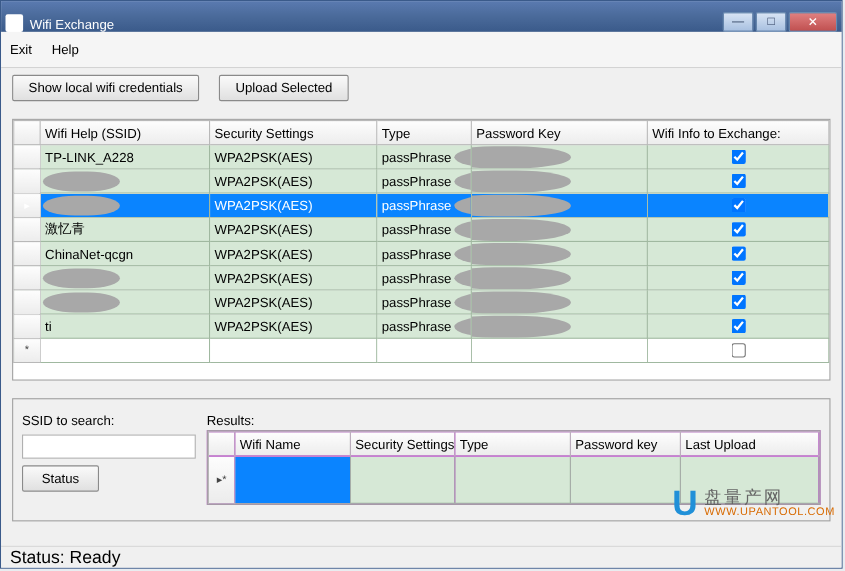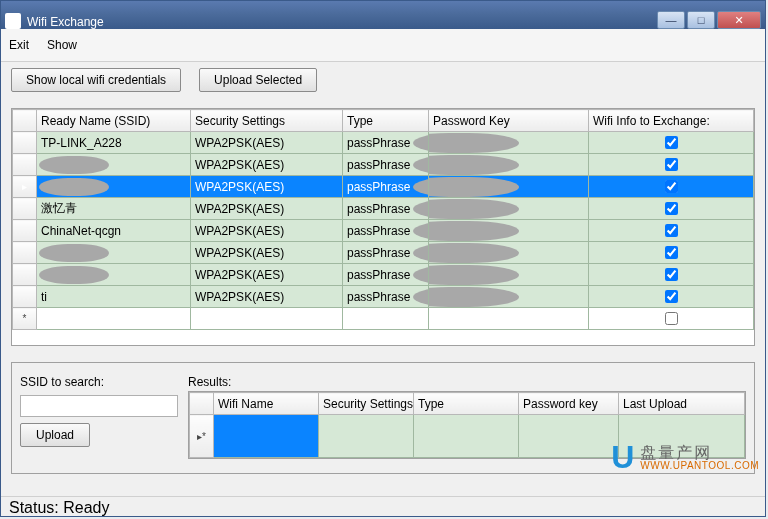--- a/index.html
+++ b/index.html
@@ -50,21 +50,21 @@
     <div class="title">Wifi Exchange</div>
     <div class="winbtns">
       <div class="winbtn">—</div>
       <div class="winbtn">□</div>
       <div class="winbtn close">✕</div>
     </div>
   </div>
 
   <div class="menubar">
     <span class="menuitem">Exit</span>
-    <span class="menuitem">Show</span>
+    <span class="menuitem">Help</span>
   </div>
 
   <div class="client">
     <div class="btnrow">
       <button class="btn">Show local wifi credentials</button>
       <button class="btn">Upload Selected</button>
     </div>
 
     <div class="gridwrap">
       <table>
@@ -72,21 +72,21 @@
           <col style="width:24px">
             <col style="width:154px">
             <col style="width:152px">
             <col style="width:86px">
             <col style="width:160px">
             <col>
         </colgroup>
         <thead>
           <tr>
             <th class="rowhdr"></th>
-            <th>Ready Name (SSID)</th>
+            <th>Wifi Help (SSID)</th>
             <th>Security Settings</th>
             <th>Type</th>
             <th>Password Key</th>
             <th>Wifi Info to Exchange:</th>
           </tr>
         </thead>
         <tbody id="gridbody">
             <tr>
               <td class="rowhdr"></td>
   <td>TP-LINK_A228</td>
@@ -202,21 +202,21 @@
               </td>
             </tr>
           </tbody>
       </table>
     </div>
 
     <div class="bottompanel">
       <div class="searchcol">
         <span>SSID to search:</span>
         <input type="text" placeholder="" style="">
-        <button class="btn" style="width:70px">Upload</button>
+        <button class="btn" style="width:70px">Status</button>
       </div>
       <div class="resultscol">
         <span>Results:</span>
         <div class="resultsgrid">
           <table>
             <colgroup>
               <col style="width:24px">
                 <col style="width:105px">
                 <col style="width:95px">
                 <col style="width:105px">

